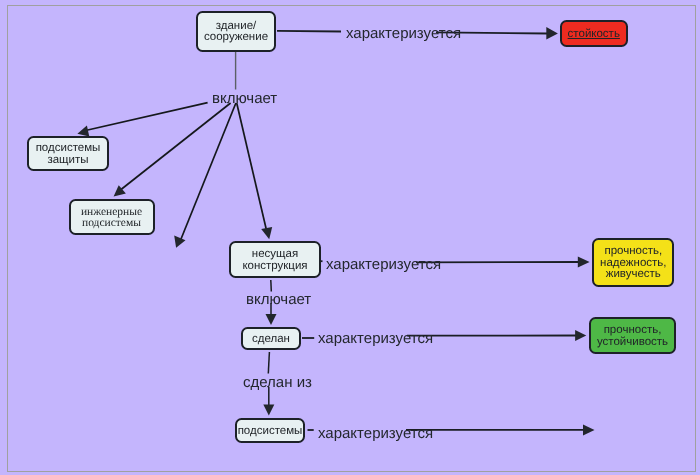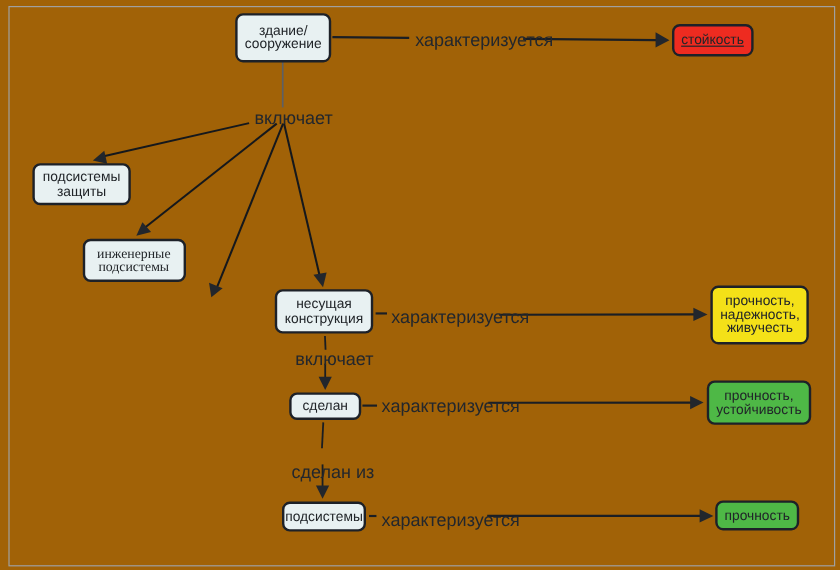--- a/index.html
+++ b/index.html
@@ -1,21 +1,21 @@
 <!DOCTYPE html>
 <html><head>
 <meta charset="utf-8">
 <style>
   html, body { margin:0; padding:0; background:#ffffff; }
   body {
     width:700px; height:475px; overflow:hidden;
     font-family:"Liberation Sans", sans-serif;
     -webkit-font-smoothing:antialiased; text-rendering:geometricPrecision;
   }
-  #canvas { position:relative; width:700px; height:475px; background:#a16207;
+  #canvas { position:relative; width:700px; height:475px; background:#c4b5fd;
             transform:translateZ(0); will-change:transform; }
   #frame { position:absolute; left:7px; top:5px; width:689px; height:467px;
            border:1px solid #a0a0a0; box-sizing:border-box; }
   svg.edges { position:absolute; left:0; top:0; width:700px; height:475px;
               overflow:visible; }
   .node { position:absolute; box-sizing:border-box; display:flex; align-items:center;
           justify-content:center; text-align:center; border-radius:6.5px;
           border:2px solid #1d2128; line-height:11.4px; color:#212529; padding-top:2.5px;
           font-size:11.5px; white-space:pre; }
   .n-plain { background:#e8f1f2; }
@@ -82,32 +82,31 @@
       <polygon points="594.5,429.9 583.0,435.4 583.0,424.4"></polygon>
     </g>
   </svg>
 
   <div class="node n-plain" style="left:196px; top:10.5px; width:80px; height:41px;">здание/
 сооружение</div>
   <div class="node n-plain" style="left:27px; top:136px; width:82px; height:35px;">подсистемы
 защиты</div>
   <div class="node n-plain" style="left:68.5px; top:199px; width:86px; height:36px;font-family:Liberation Serif, serif;">инженерные
 подсистемы</div>
-  <div class="node n-plain" style="left:229px; top:241px; width:82px; height:37px;">несущая
+  <div class="node n-plain" style="left:229px; top:241px; width:92px; height:37px;">несущая
 конструкция</div>
   <div class="node n-plain" style="left:241px; top:327px; width:60px; height:23px;">сделан</div>
   <div class="node n-plain" style="left:235px; top:418px; width:70px; height:25px;">подсистемы</div>
   <div class="node n-red" style="left:559.5px; top:19.7px; width:68.5px; height:27.4px;">стойкость</div>
   <div class="node n-yellow" style="left:592.3px; top:238px; width:82px; height:48.5px;">прочность,
 надежность,
 живучесть</div>
   <div class="node n-green" style="left:589px; top:317px; width:87px; height:37px;">прочность,
 устойчивость</div>
-  <div class="node n-green" style="left:596px; top:417px; width:70px; height:25px;">прочность</div>
 
   <div class="lbl" style="left:346px; top:26px;">характеризуется</div>
   <div class="lbl" style="left:326px; top:257px;">характеризуется</div>
   <div class="lbl" style="left:318px; top:331px;">характеризуется</div>
   <div class="lbl" style="left:318px; top:426px;">характеризуется</div>
   <div class="lbl" style="left:212px; top:91px;">включает</div>
   <div class="lbl" style="left:246px; top:292px;">включает</div>
-  <div class="lbl" style="left:243px; top:375px;margin-top:11px;">сделан из</div>
+  <div class="lbl" style="left:243px; top:375px;">сделан из</div>
 </div>
 
 </body></html>

